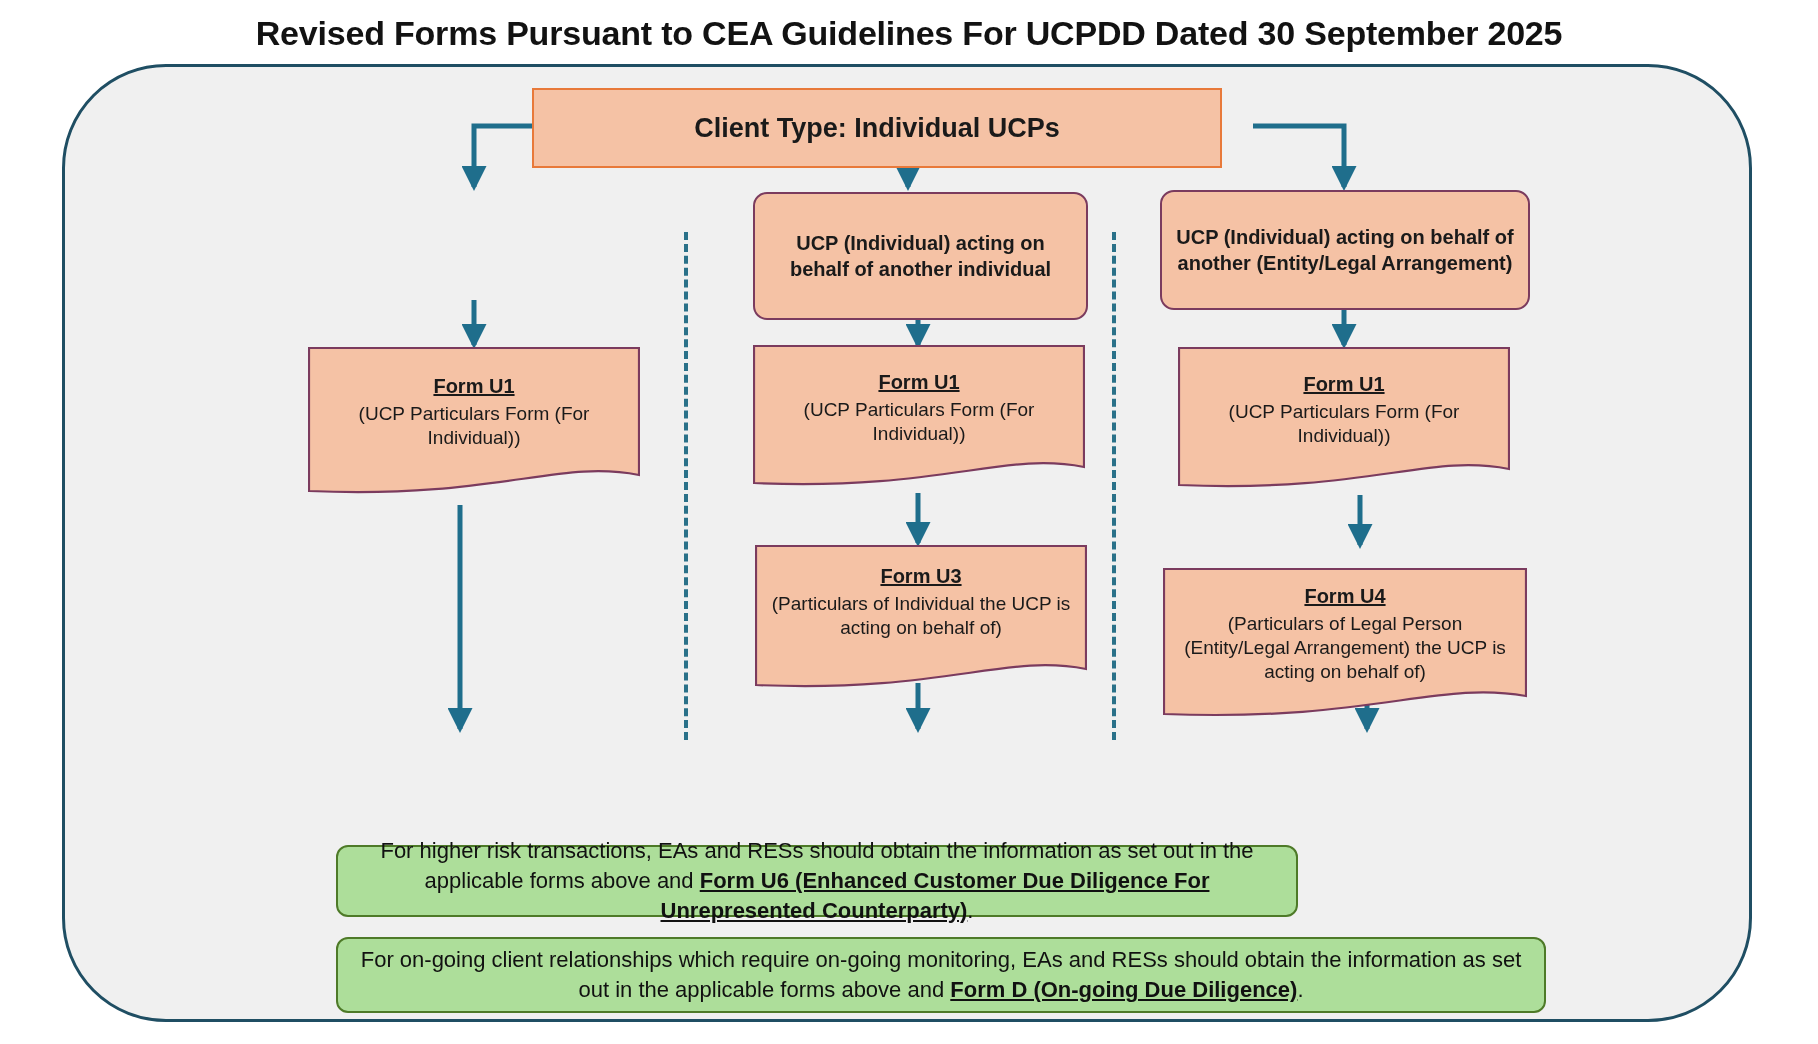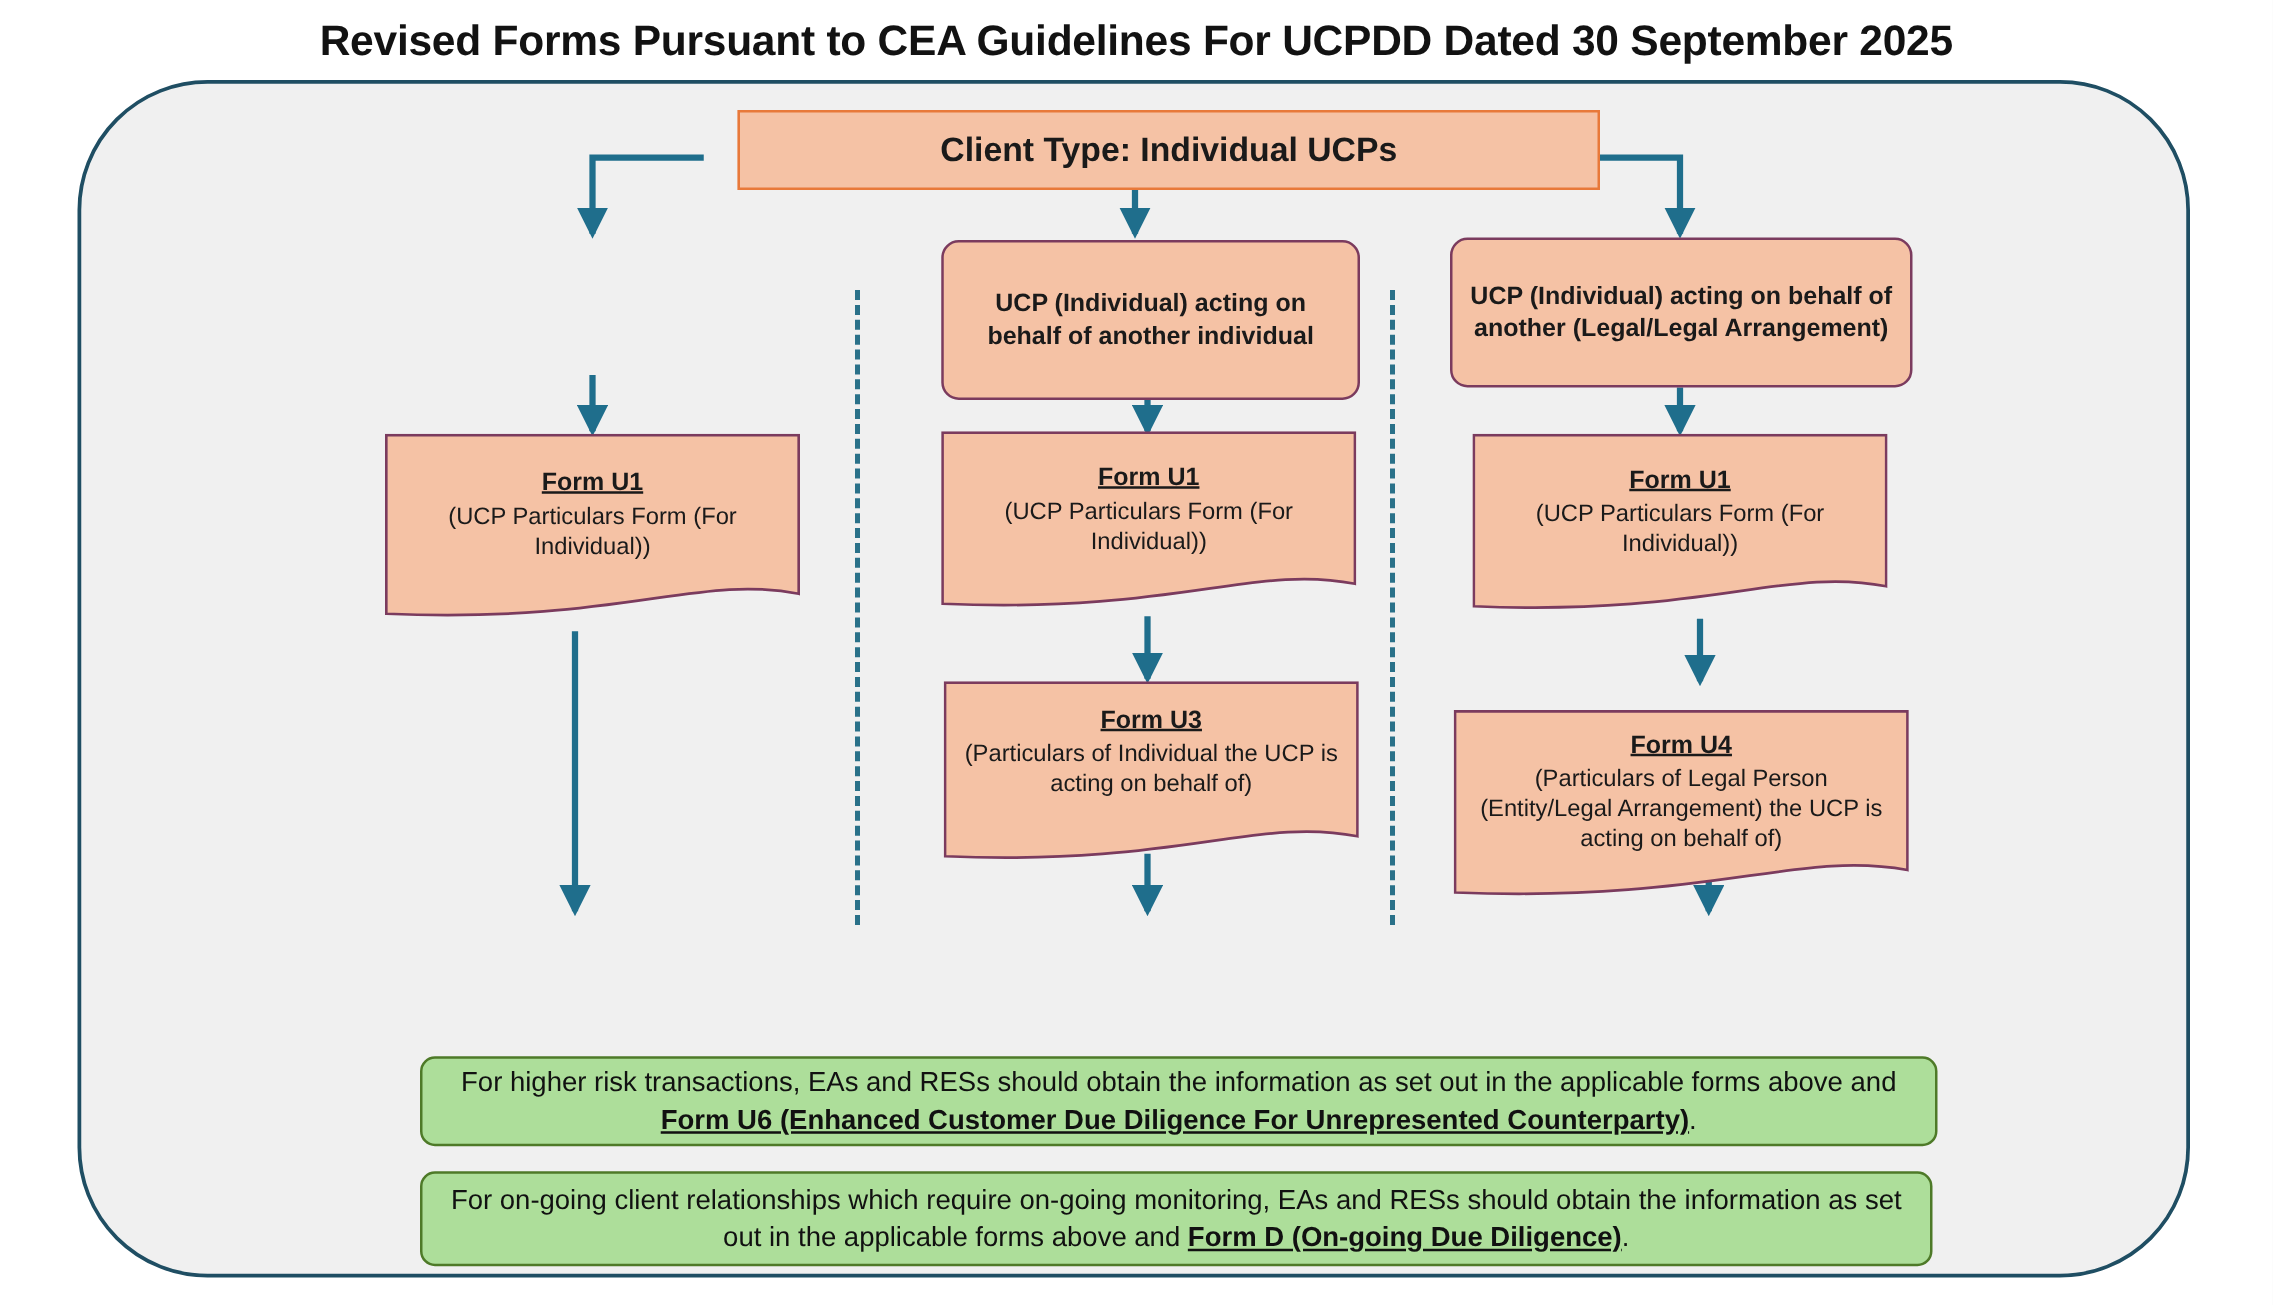--- a/index.html
+++ b/index.html
@@ -160,31 +160,31 @@
       <path d="M 918 493 L 918 543" marker-end="url(#arw)"></path>
 
       <path d="M 1360 495 L 1360 545" marker-end="url(#arw)"></path>
 
       <path d="M 918 683 L 918 729" marker-end="url(#arw)"></path>
 
       <path d="M 1367 688 L 1367 729" marker-end="url(#arw)"></path>
     </g>
   </svg>
 
-  <div class="node top-box" style="left:590px; top:88px; width:690px; height:64px;">
+  <div class="node top-box" style="left:532px; top:88px; width:690px; height:80px;">
     <span>Client Type: Individual UCPs</span>
   </div>
 
 
   <div class="node rounded-box" style="left:753px; top:192px; width:335px; height:128px;">
     <span>UCP (Individual) acting on behalf of another individual</span>
   </div>
 
   <div class="node rounded-box" style="left:1160px; top:190px; width:370px; height:120px;">
-    <span>UCP (Individual) acting on behalf of another (Legal/Legal Arrangement)</span>
+    <span>UCP (Individual) acting on behalf of another (Entity/Legal Arrangement)</span>
   </div>
 
   <div class="doc-wrap" style="left:308px; top:347px; width:332px; height:158px;">
     <svg width="332" height="158" viewBox="0 0 332 158" preserveAspectRatio="none">
       <path d="M1,1 H331 V128 C250,112 190,152 1,144 Z" fill="#f5c2a5" stroke="#7b3b5e" stroke-width="2.2"></path>
     </svg>
     <div class="doc-text" style="top:27px;">
       <span class="doc-title">Form U1</span>
       <span>(UCP Particulars Form (For Individual))</span>
     </div>
@@ -224,21 +224,21 @@
     <svg width="364" height="158" viewBox="0 0 364 158" preserveAspectRatio="none">
       <path d="M1,1 H363 V128 C274,112 208,154 1,146 Z" fill="#f5c2a5" stroke="#7b3b5e" stroke-width="2.2"></path>
     </svg>
     <div class="doc-text" style="top:16px;">
       <span class="doc-title">Form U4</span>
       <span>(Particulars of Legal Person (Entity/Legal Arrangement) the UCP is acting on behalf of)</span>
     </div>
   </div>
 
 
-  <div class="note" style="left:336px; top:845px; width:1214px; height:72px;">
+  <div class="note" style="left:336px; top:845px; width:962px; height:72px;">
     <span class="note-inner"><span>For higher risk transactions, EAs and RESs should obtain the information as set out in the applicable forms above and </span><b>Form U6 (Enhanced Customer Due Diligence For Unrepresented Counterparty)</b><span>.</span></span>
   </div>
 
   <div class="note" style="left:336px; top:937px; width:1210px; height:76px;">
     <span class="note-inner"><span>For on-going client relationships which require on-going monitoring, EAs and RESs should obtain the information as set out in the applicable forms above and </span><b>Form D (On-going Due Diligence)</b><span>.</span></span>
   </div>
 
 </div>
 
 </body></html>

